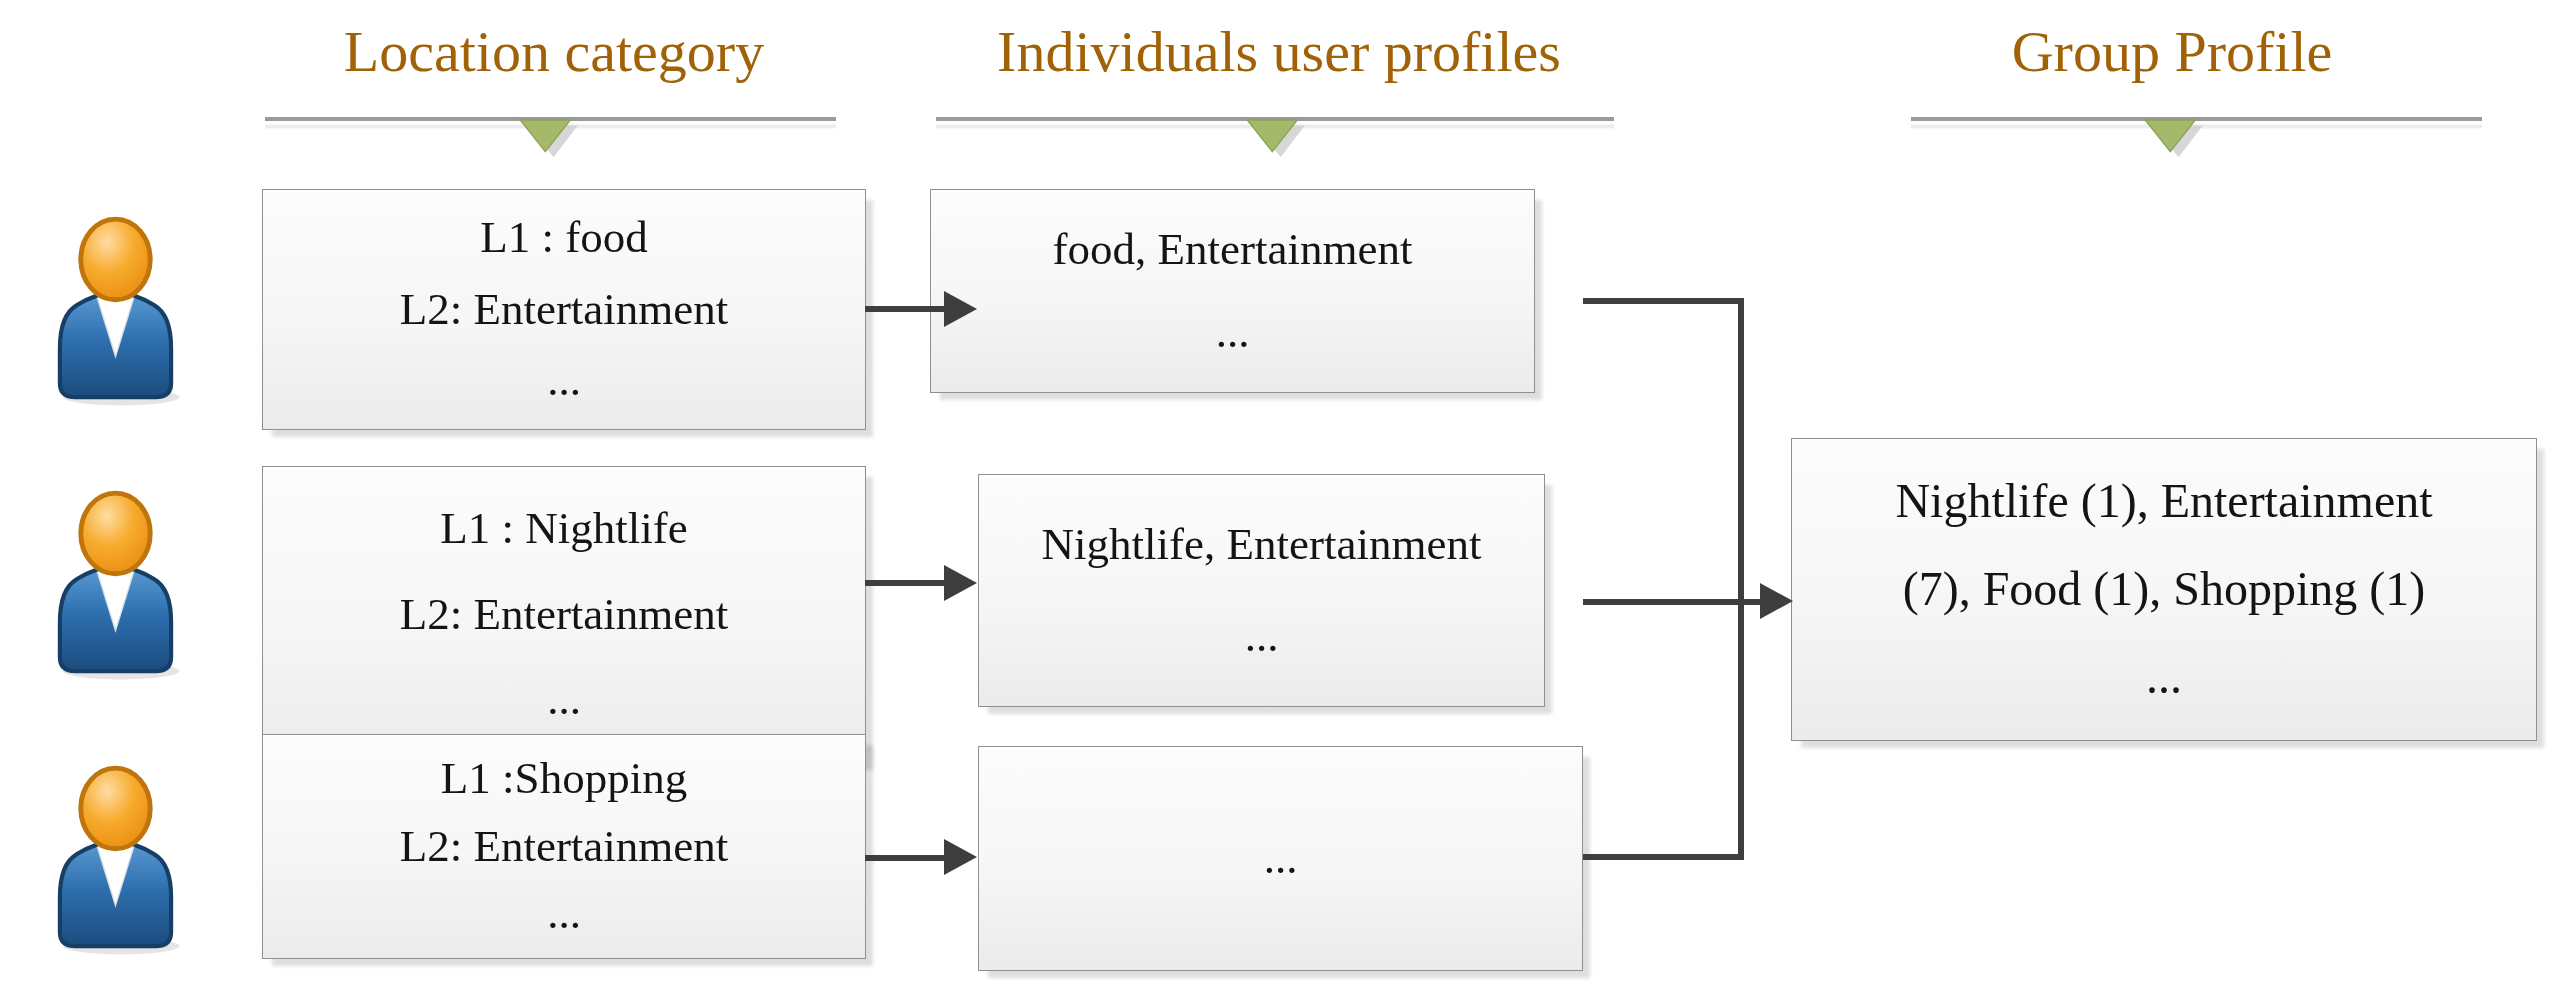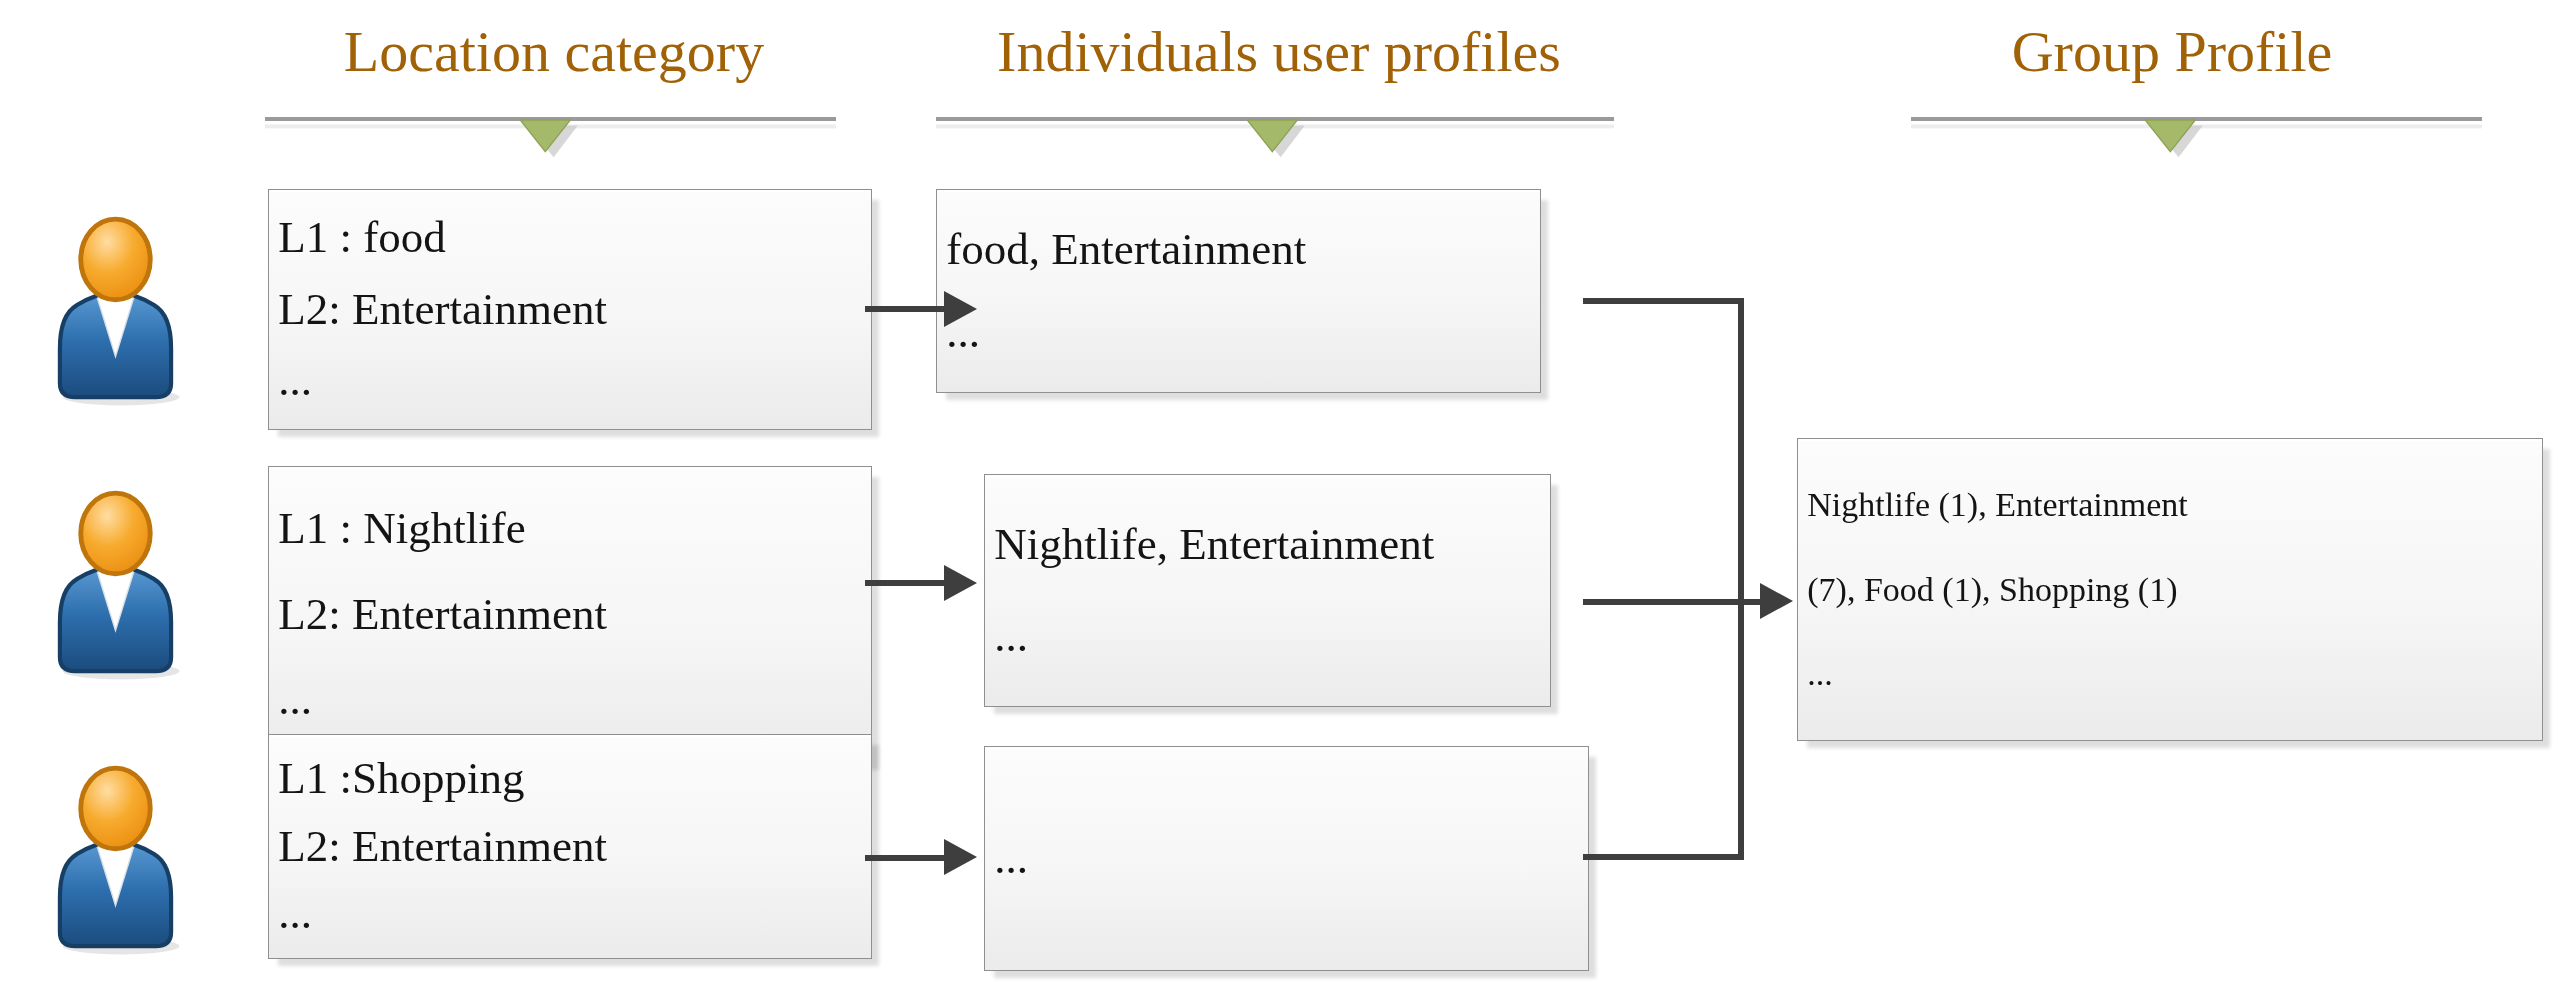--- a/index.html
+++ b/index.html
@@ -20,24 +20,24 @@
   }
   .tri{position:absolute;top:118px;transform:translateX(-50%);}
 
   
   .box{
     position:absolute;box-sizing:border-box;
     border:1.9px solid #8f8f8f;
     background:linear-gradient(180deg,#fcfcfc 0%,#f6f6f6 55%,#ebebeb 100%);
     box-shadow:8.4px 9.3px 3.7px -1.9px rgba(0,0,0,0.13), inset 0 1.9px 0 rgba(255,255,255,0.85);
     display:flex;flex-direction:column;justify-content:space-evenly;align-items:center;
-    font-size:45px;line-height:1.05;margin-left:6px;
+    text-align:center;font-size:45px;line-height:1.05;
   }
   .box .bline{width:100%;padding:0 9.3px;box-sizing:border-box;}
-  .group-box{font-size:34px;}
+  .group-box{font-size:48px;}
 
   
   .conn{position:absolute;background:#3e3e3e;}
   .head{
     position:absolute;width:0;height:0;
     border-top:18.6px solid transparent;border-bottom:18.6px solid transparent;
     border-left:33px solid #3e3e3e;
   }
 
   .person{position:absolute;left:46px;width:139px;height:195px;}

